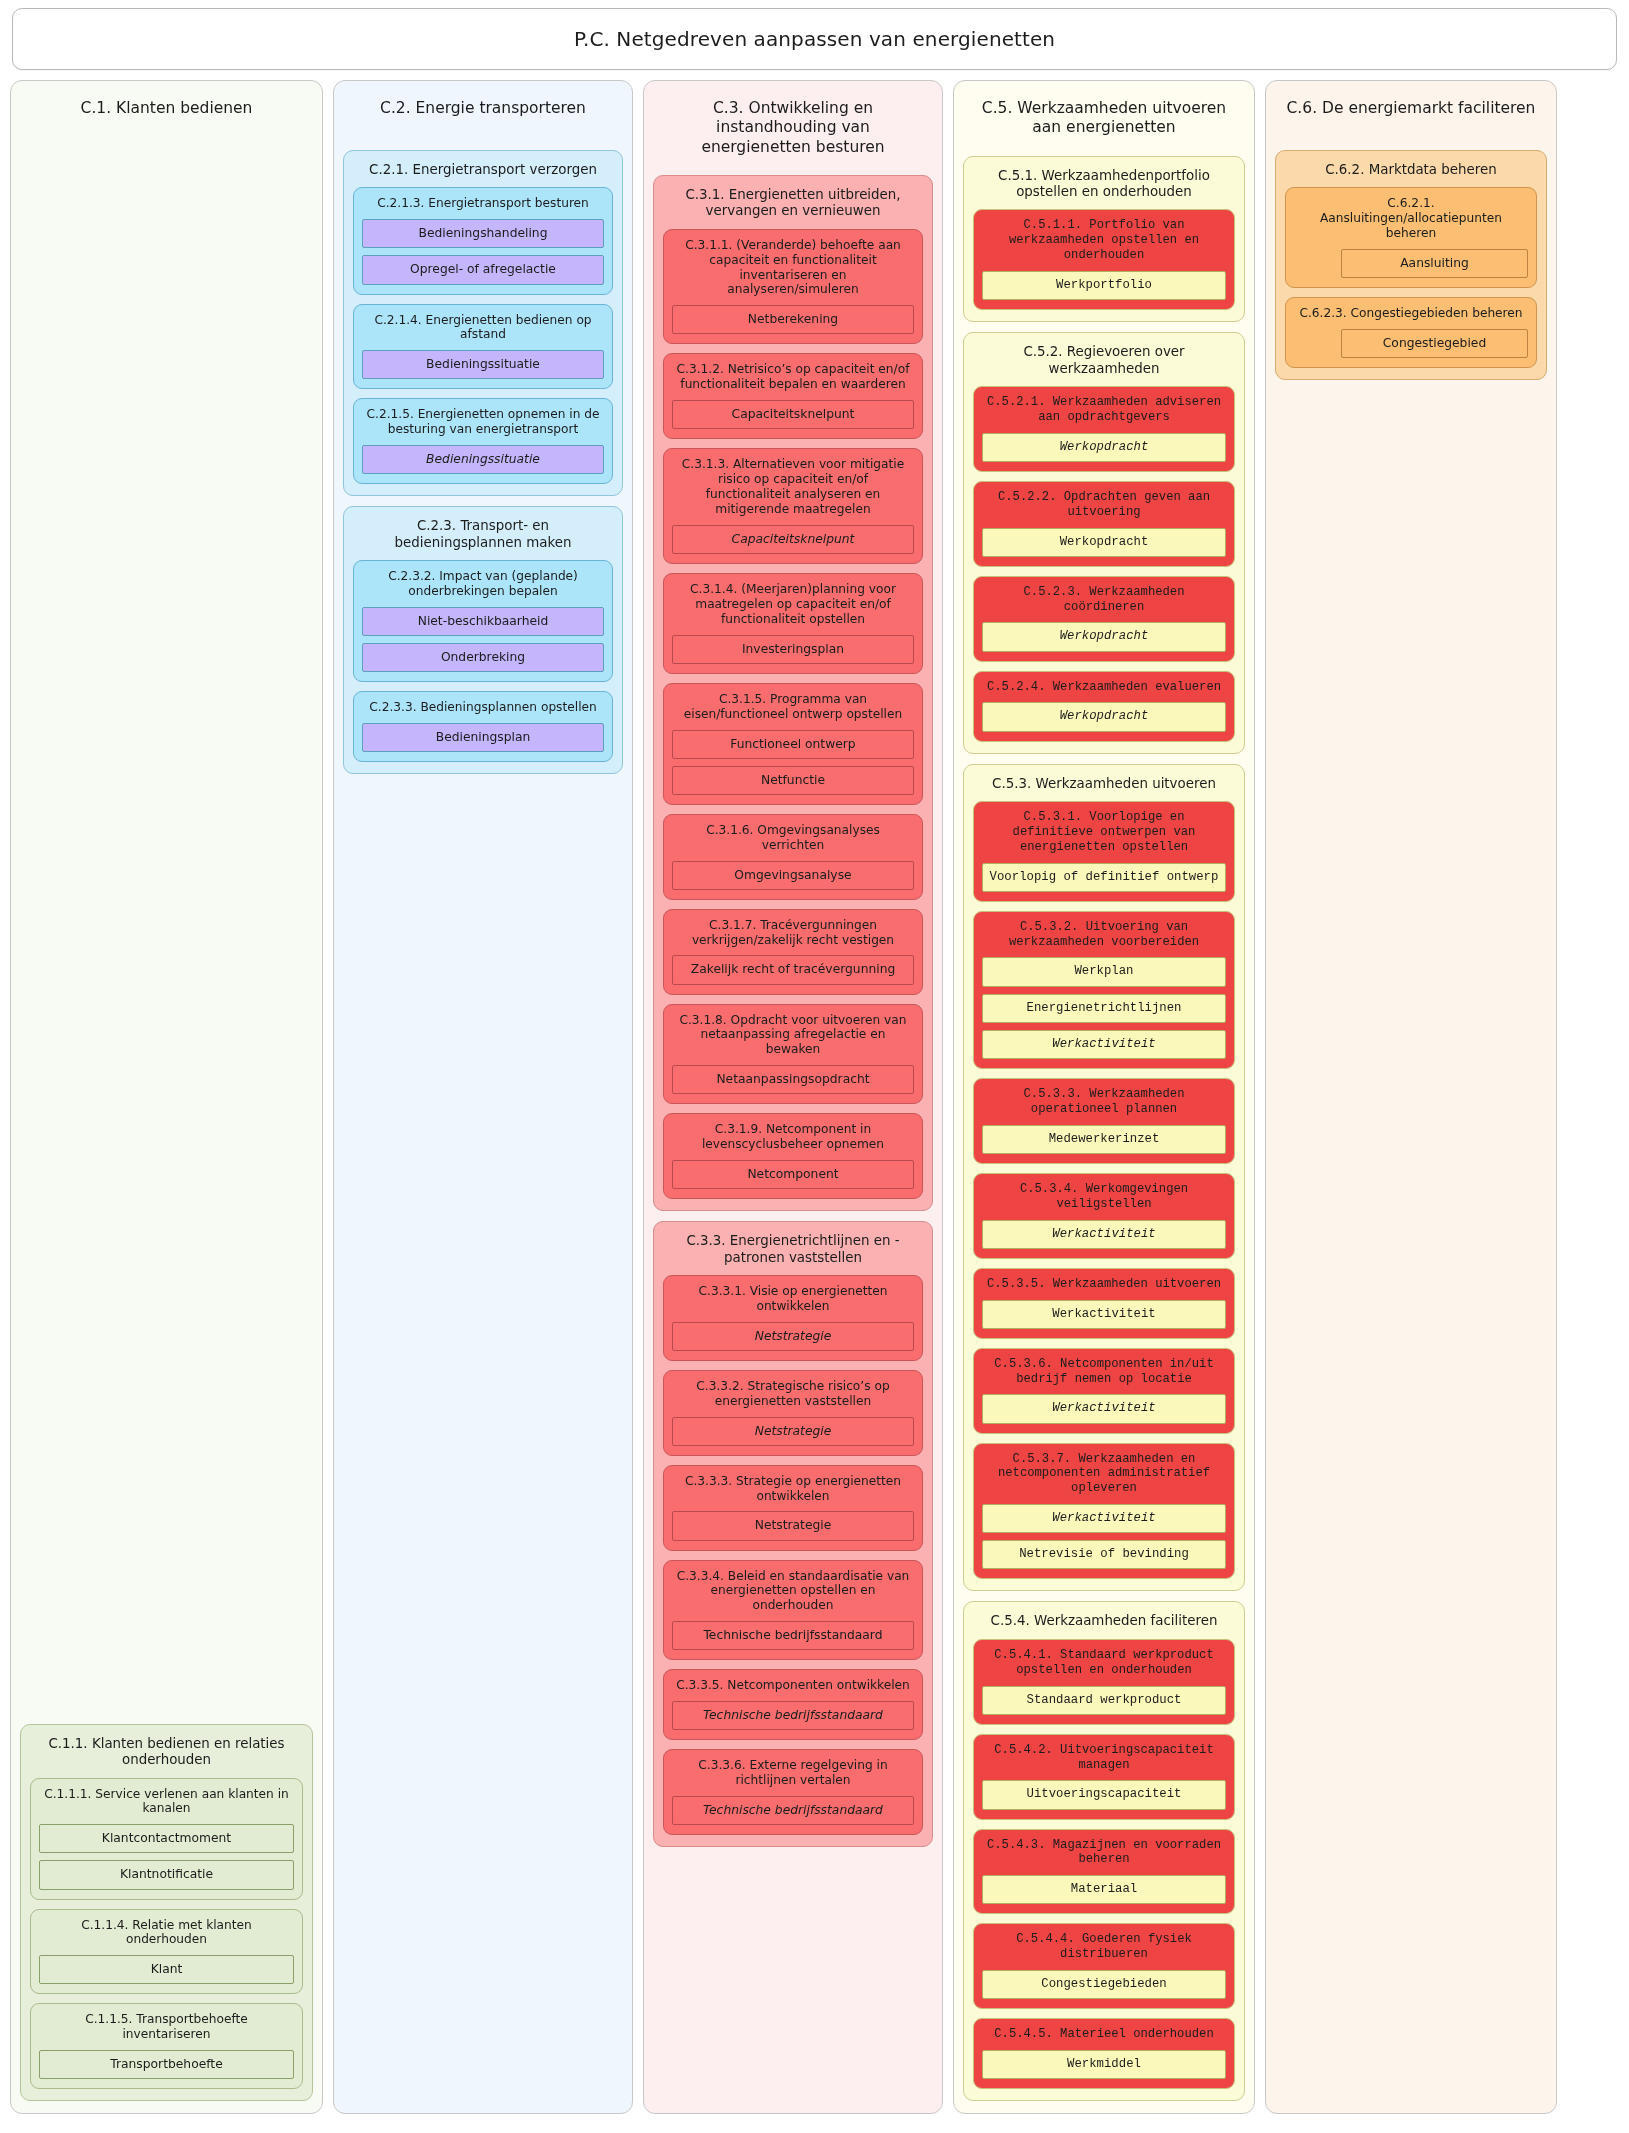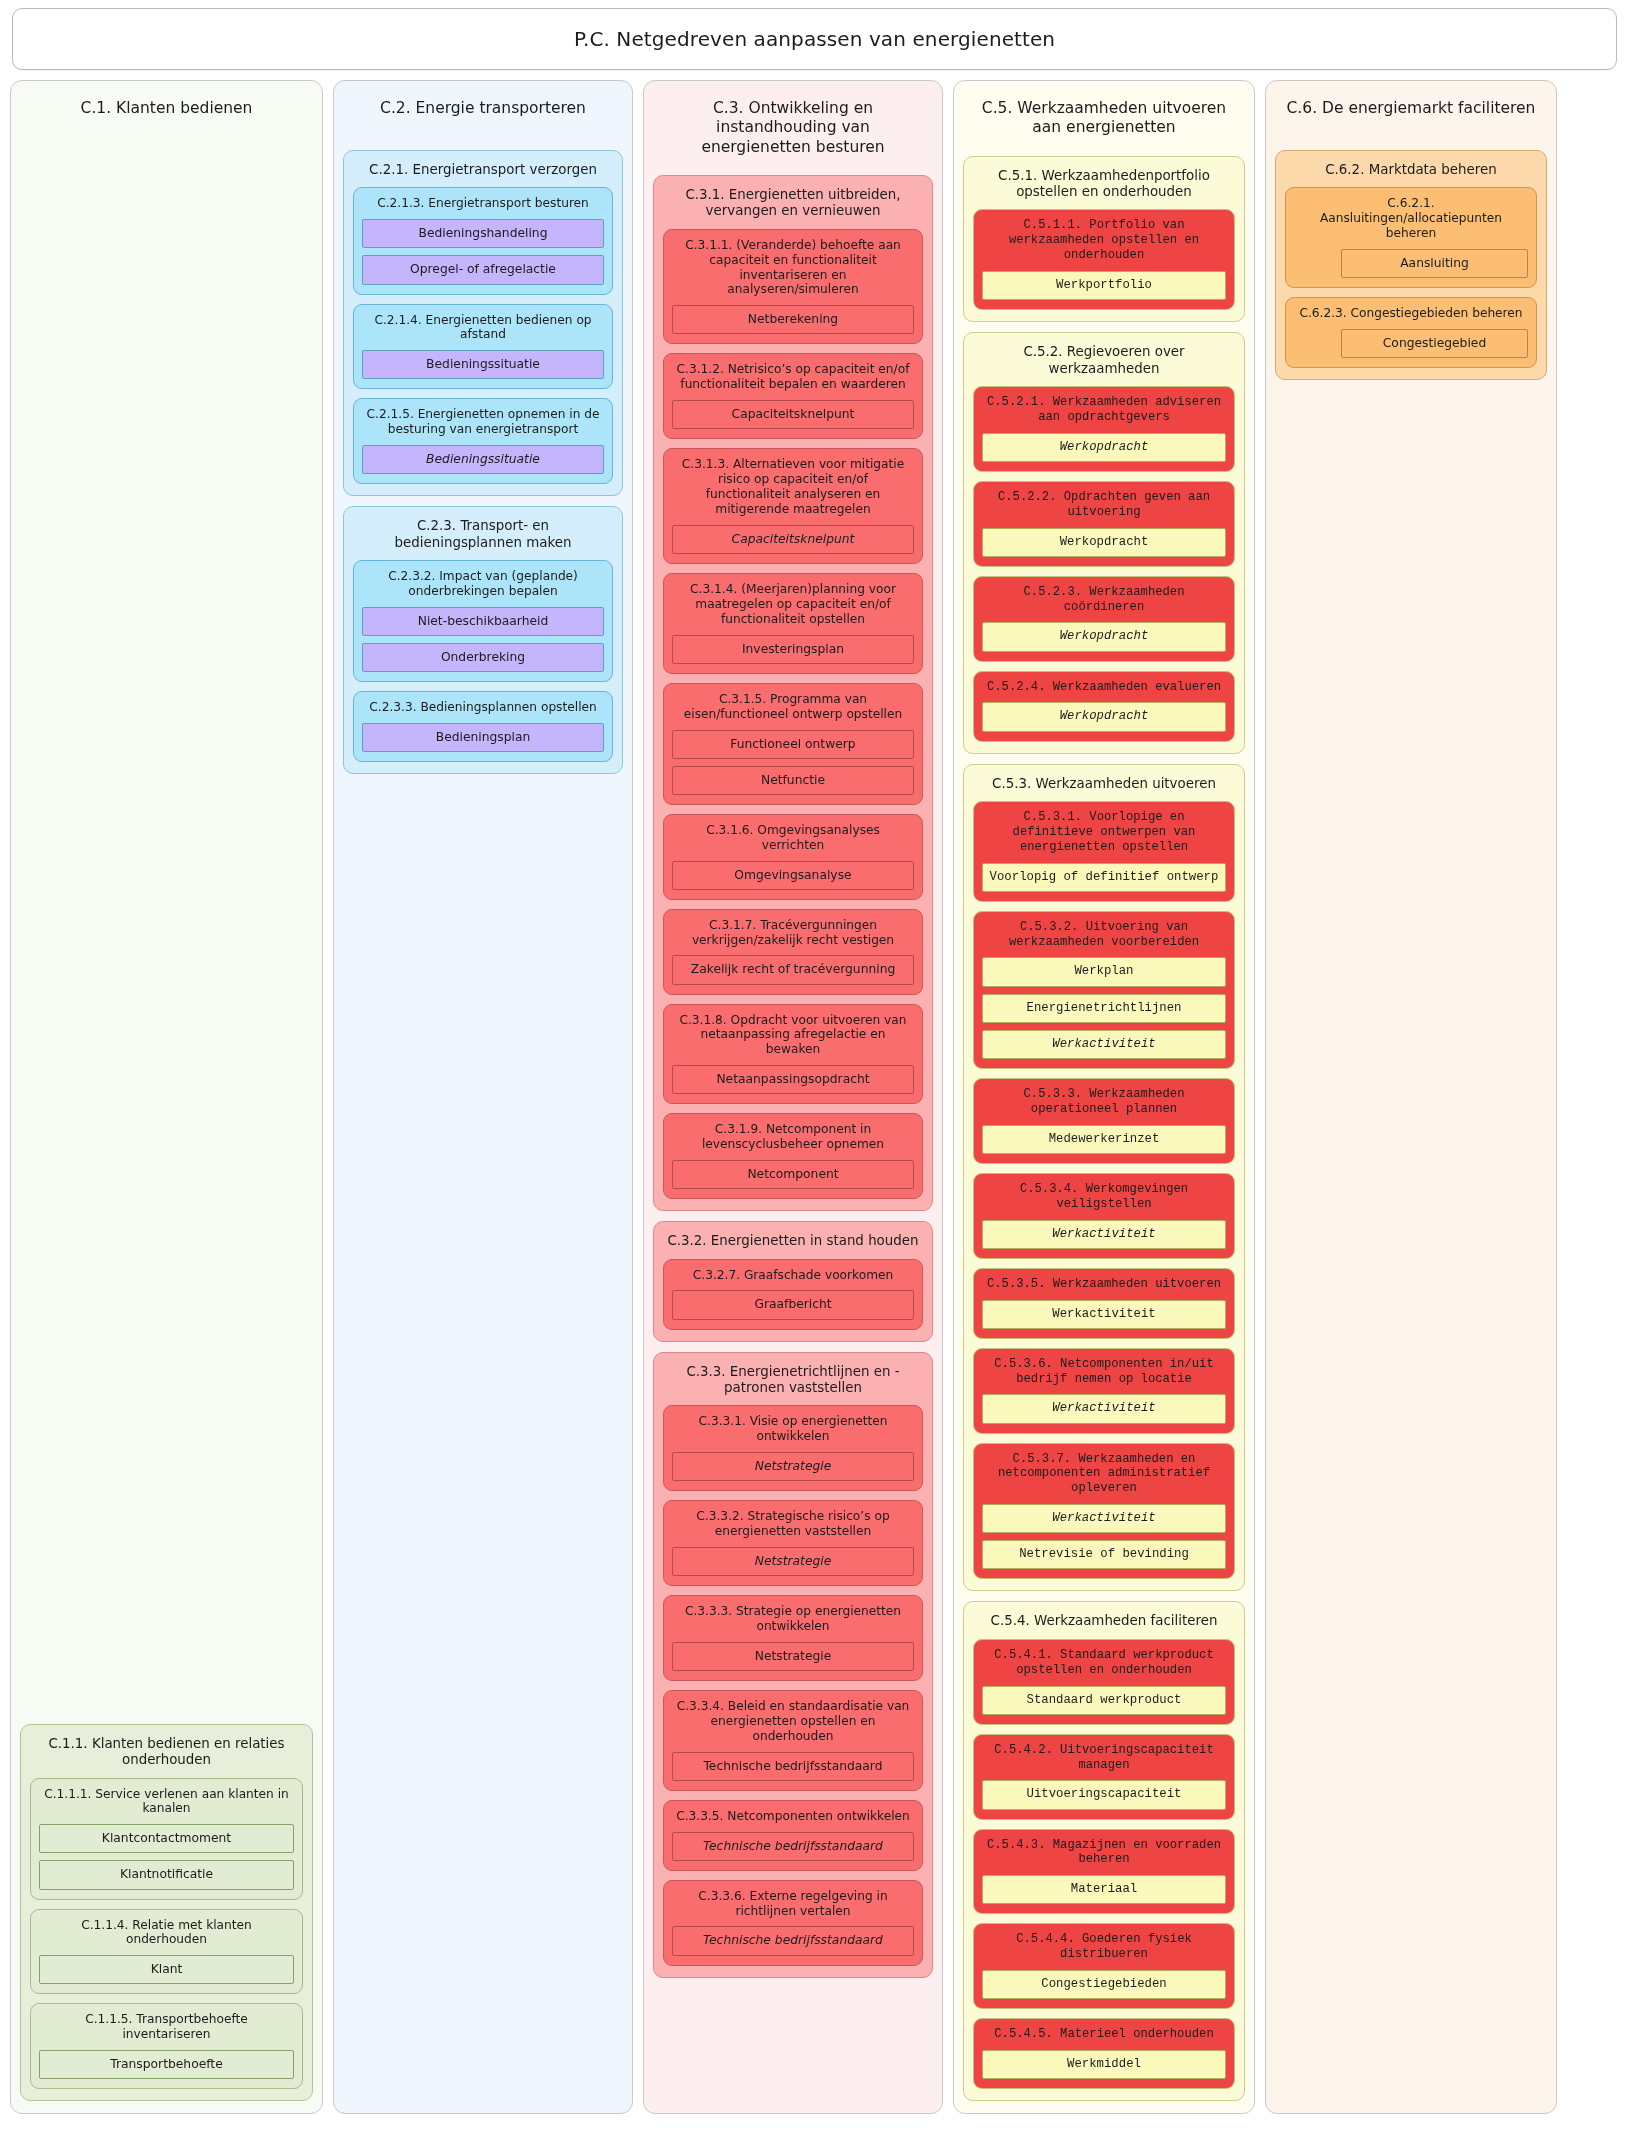--- a/index.html
+++ b/index.html
@@ -276,31 +276,20 @@
               </div>
               <div class="proc">
                 <div class="proc-title">C.3.1.9. Netcomponent in levenscyclusbeheer opnemen</div>
                 <div class="proc-body">
                   <div class="obj">Netcomponent</div>
                 </div>
               </div>
             </div>
           </div>
           <div class="grp">
-            <div class="grp-title">C.3.2. Energienetten in stand houden</div>
-            <div class="grp-body">
-              <div class="proc">
-                <div class="proc-title">C.3.2.7. Graafschade voorkomen</div>
-                <div class="proc-body">
-                  <div class="obj">Graafbericht</div>
-                </div>
-              </div>
-            </div>
-          </div>
-          <div class="grp">
             <div class="grp-title">C.3.3. Energienetrichtlijnen en -patronen vaststellen</div>
             <div class="grp-body">
               <div class="proc">
                 <div class="proc-title">C.3.3.1. Visie op energienetten ontwikkelen</div>
                 <div class="proc-body">
                   <div class="obj italic">Netstrategie</div>
                 </div>
               </div>
               <div class="proc">
                 <div class="proc-title">C.3.3.2. Strategische risico’s op energienetten vaststellen</div>

